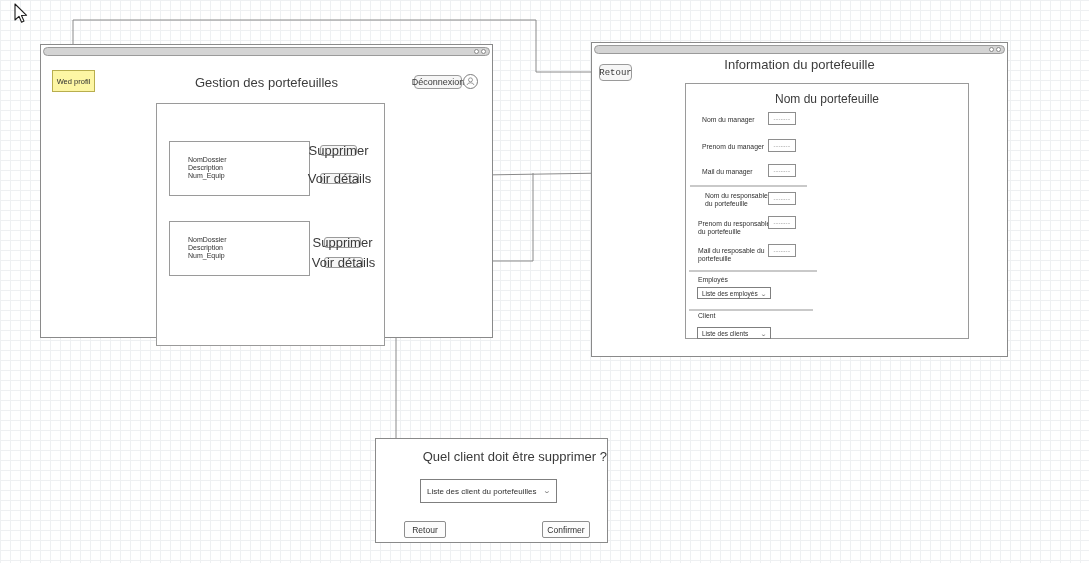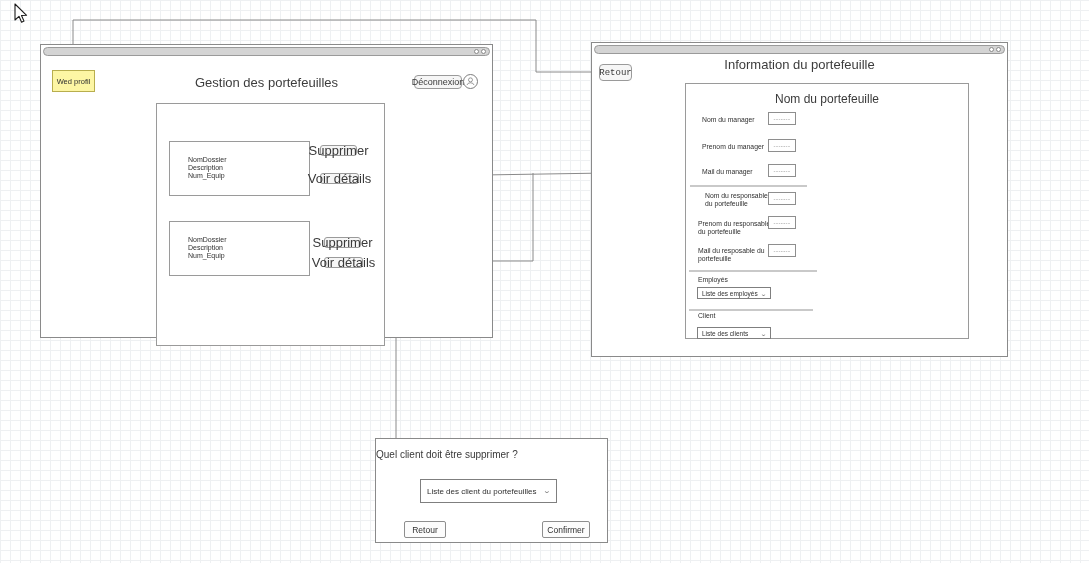--- a/index.html
+++ b/index.html
@@ -198,22 +198,22 @@
     position: absolute;
     left: 375px; top: 438px;
     width: 233px; height: 105px;
     background: #ffffff;
     border: 1px solid #8a8a8a;
     box-sizing: border-box;
   }
   #dialog .dlg-title {
     position: absolute;
     left: 0; right: 0; top: 10px;
-    text-align: left;
-    font-size: 10px;
+    text-align: right;
+    font-size: 13px;
     color: #3a3a3a;
   }
   #dialog .dlg-select {
     position: absolute;
     left: 44px; top: 40px;
     width: 137px; height: 24px;
     border: 1px solid #7f7f7f;
     background: #ffffff;
     box-sizing: border-box;
     font-size: 8px;

